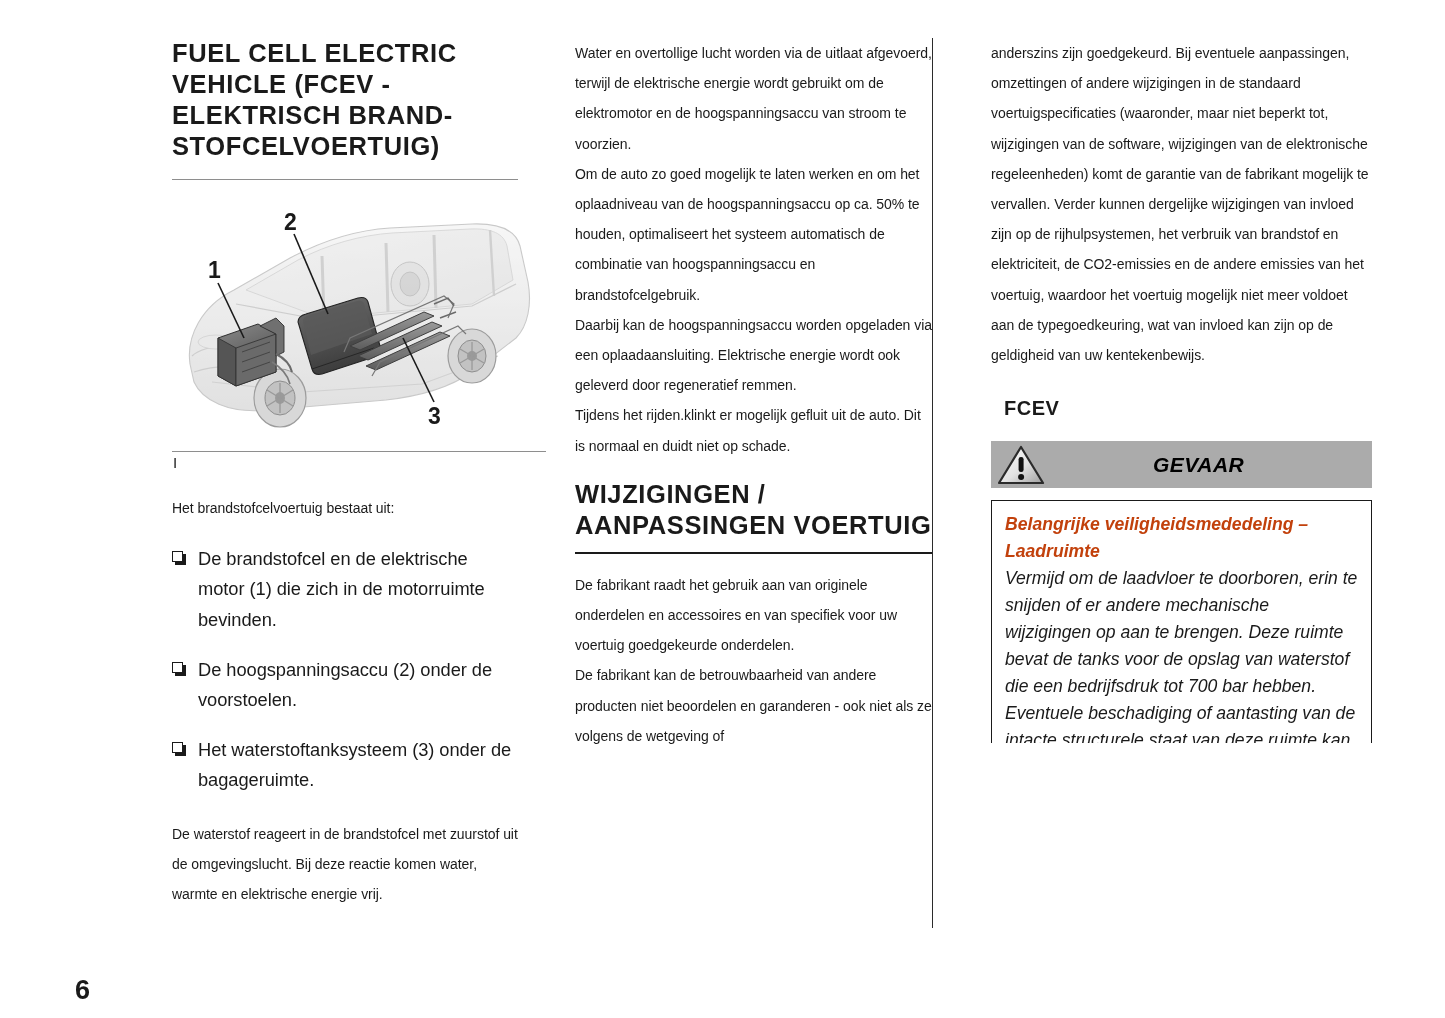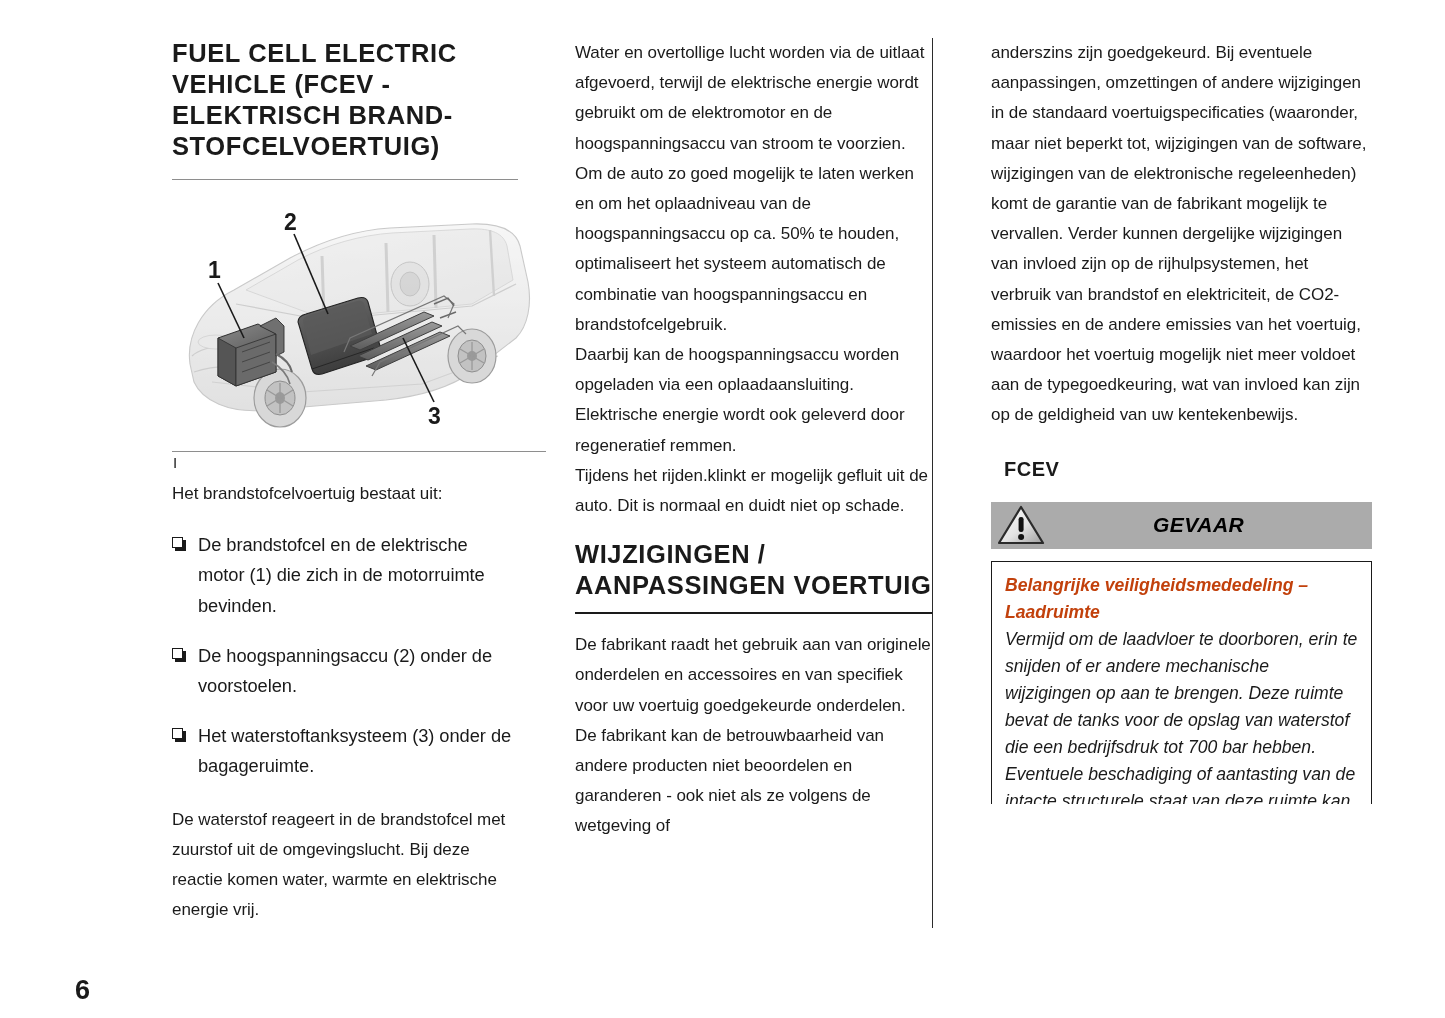--- a/index.html
+++ b/index.html
@@ -78,21 +78,21 @@
   }
   .rule-thick {
     border: none;
     border-top: 2.5px solid #1a1a1a;
     margin: 11px 0 0 0;
     height: 0;
   }
 
   
   p.body {
-    font-size: 17px;
+    font-size: 14px;
     line-height: 30.2px;
     margin: 0;
     color: #1a1a1a;
     letter-spacing: -0.05px;
   }
   p.body + p.body { margin-top: 0; }
 
   .para-gap { margin-top: 23px !important; }
 
   
@@ -342,21 +342,21 @@
 
           <text x="36" y="92" font-family="Liberation Sans, sans-serif" font-size="23" font-weight="bold" fill="#1a1a1a">1</text>
           <text x="112" y="44" font-family="Liberation Sans, sans-serif" font-size="23" font-weight="bold" fill="#1a1a1a">2</text>
           <text x="256" y="238" font-family="Liberation Sans, sans-serif" font-size="23" font-weight="bold" fill="#1a1a1a">3</text>
         </svg>
 
         <hr class="fig-rule">
         <div class="fig-caption">I</div>
       </div>
 
-      <p class="body" style="margin-top:8px;">Het brandstofcelvoertuig bestaat uit:</p>
+      <p class="body" style="margin-top:22px;">Het brandstofcelvoertuig bestaat uit:</p>
 
       <ul class="bullets">
         <li>
           <span class="sq-bullet">
             <span class="shadow"></span>
               <span class="face"></span>
           </span>
           <span>De brandstofcel en de elektrische motor (1) die zich in de motorruimte bevinden.</span>
         </li>
         <li>

